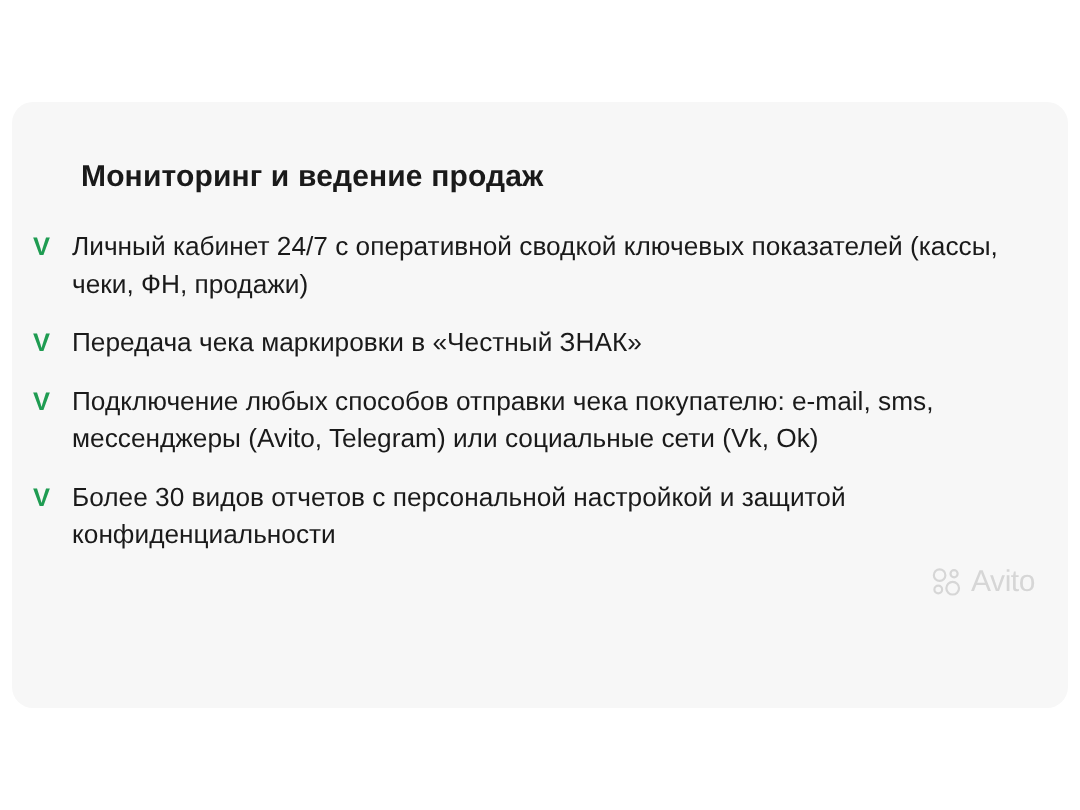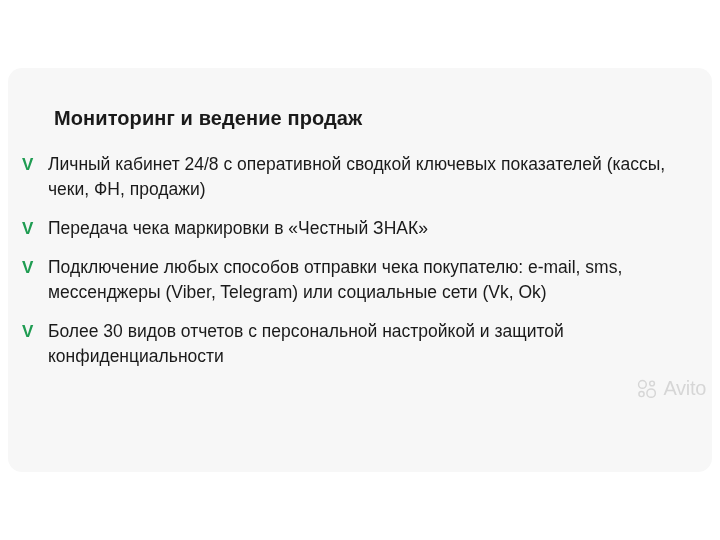--- a/index.html
+++ b/index.html
@@ -66,24 +66,24 @@
   }
   .item-text {
     flex: 1 1 auto;
     font-size: 17.5px;
     line-height: 25px;
     color: #1a1a1a;
     max-width: 620px;
   }
   .watermark {
     position: absolute;
-    right: 14px;
+    right: 30px;
     bottom: 12px;
     display: flex;
-    align-items: flex-end;
+    align-items: flex-start;
     opacity: 0.35;
   }
   .wm-logo {
     width: 22px;
     height: 22px;
     margin-right: 5px;
   }
   .wm-text {
     font-size: 20px;
     color: #9a9a9a;
@@ -98,31 +98,31 @@
 
   <div class="card">
     <div class="card-inner">
 
       <h1 class="title">Мониторинг и ведение продаж</h1>
 
       <ul class="list">
 
         <li class="item">
           <span class="check">V</span>
-          <span class="item-text">Личный кабинет 24/8 с оперативной сводкой ключевых показателей (кассы, чеки, ФН, продажи)</span>
+          <span class="item-text">Личный кабинет 24/7 с оперативной сводкой ключевых показателей (кассы, чеки, ФН, продажи)</span>
         </li>
 
         <li class="item">
           <span class="check">V</span>
           <span class="item-text">Передача чека маркировки в «Честный ЗНАК»</span>
         </li>
 
         <li class="item">
           <span class="check">V</span>
-          <span class="item-text">Подключение любых способов отправки чека покупателю: e-mail, sms, мессенджеры (Viber, Telegram) или социальные сети (Vk, Ok)</span>
+          <span class="item-text">Подключение любых способов отправки чека покупателю: e-mail, sms, мессенджеры (Avito, Telegram) или социальные сети (Vk, Ok)</span>
         </li>
 
         <li class="item">
           <span class="check">V</span>
           <span class="item-text">Более 30 видов отчетов с персональной настройкой и защитой конфиденциальности</span>
         </li>
 
       </ul>
     </div>
   </div>

